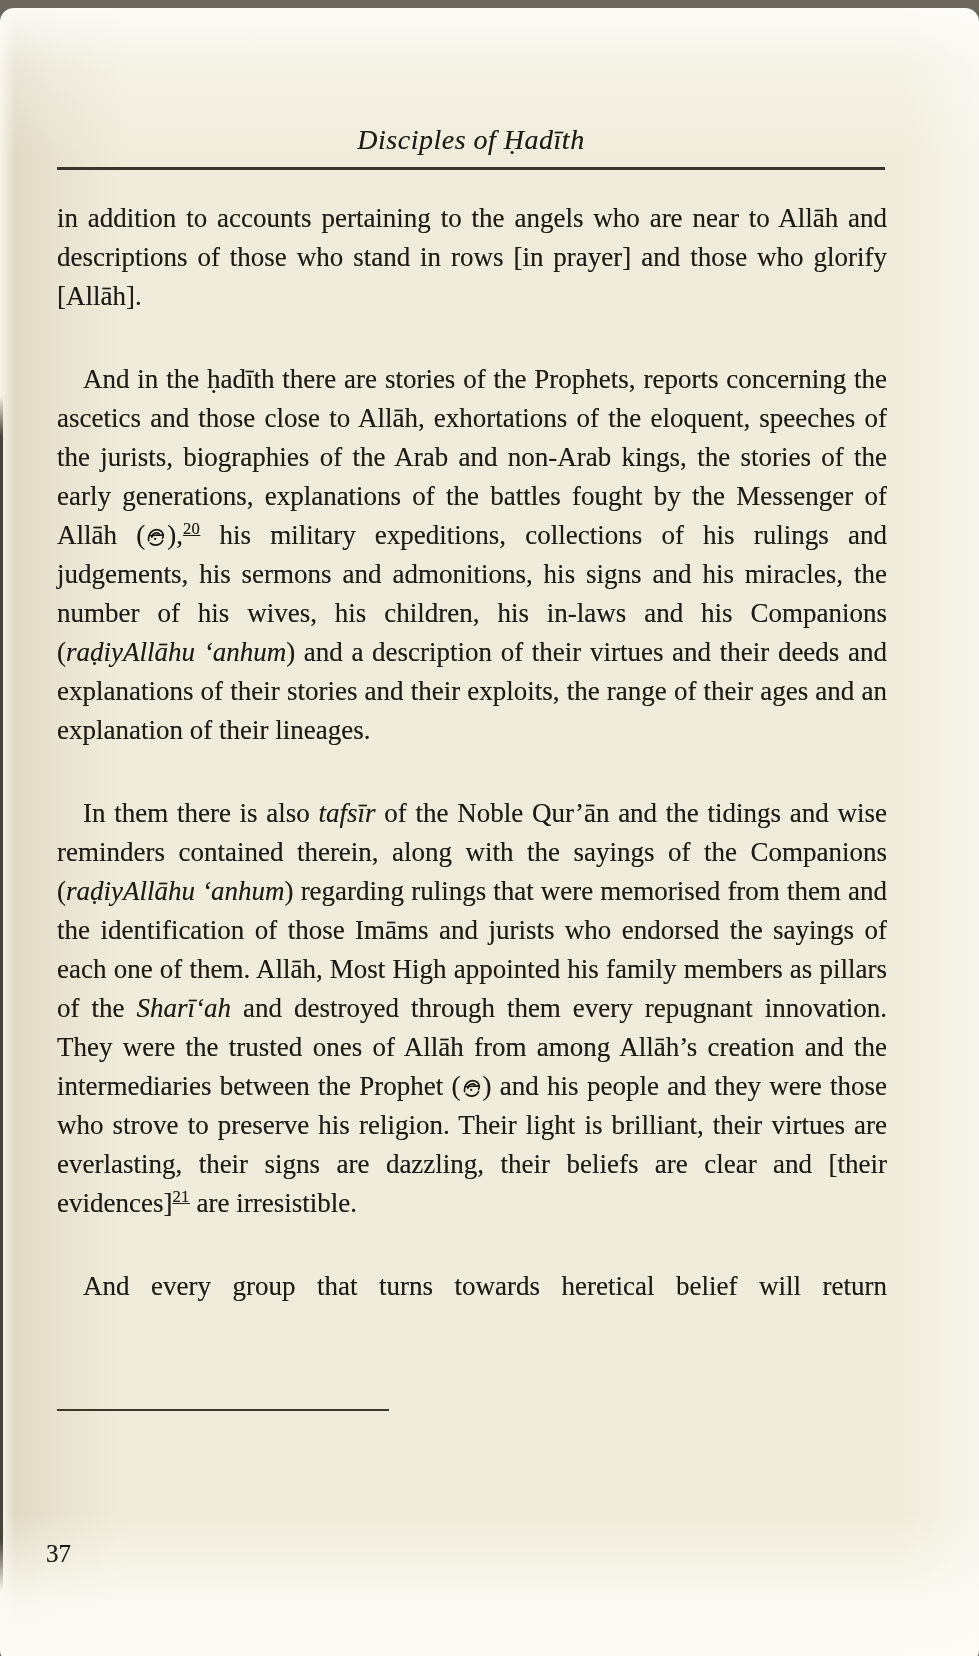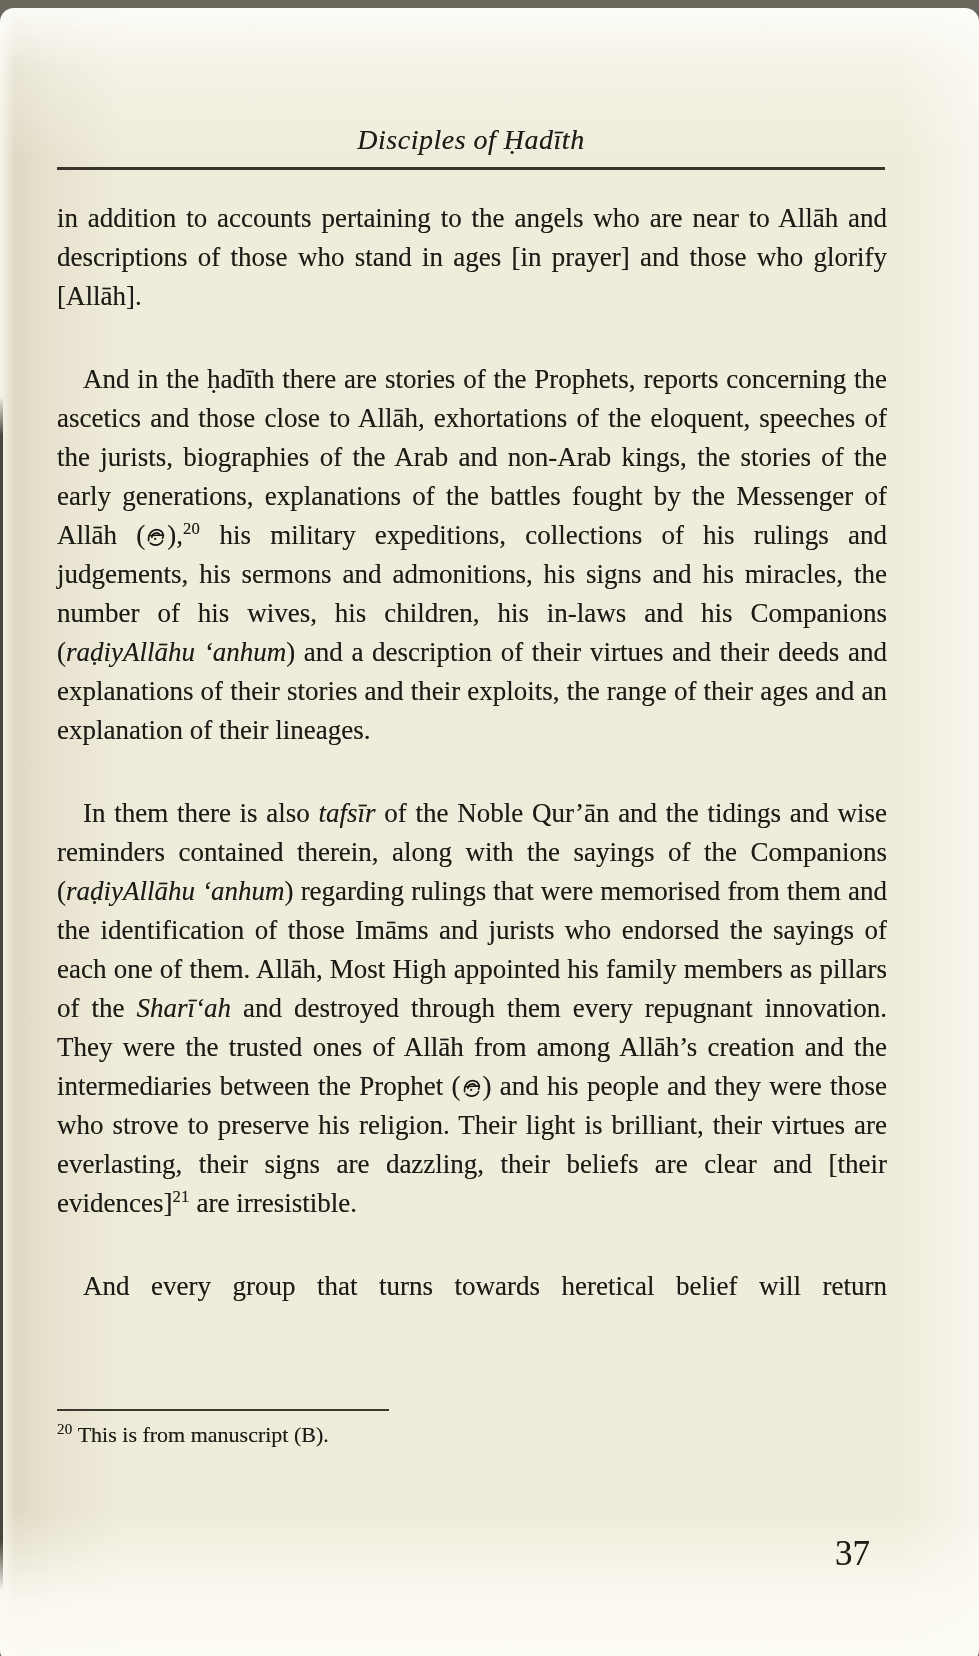--- a/index.html
+++ b/index.html
@@ -31,49 +31,49 @@
   }
   .head-rule{position:absolute;left:57px;top:159px;width:828px;height:3px;background:#38362c;}
   .body-text{
     position:absolute;left:57px;top:191px;width:830px;
     font-size:27px;line-height:39px;text-align:justify;
   }
   .para{margin:0;}
   .para.indented{text-indent:26px;margin-top:44px;}
   .para.fill{text-align-last:justify;}
   .body-text i, .footnotes i{}
-  sup{font-size:.62em;line-height:0;vertical-align:super;letter-spacing:.3px;}
+  sup{font-size:.62em;line-height:0;vertical-align:super;letter-spacing:.3px;text-decoration:underline;}
   .saw{width:22px;height:23px;vertical-align:-4px;color:#15140f;}
   .fn-rule{position:absolute;left:57px;top:1401px;width:332px;height:2px;background:#3a382e;}
   .footnotes{
     position:absolute;left:57px;top:1411px;width:830px;
     font-size:22px;line-height:31px;text-align:left;
   }
   .footnote{margin:0;}
   .footnote sup{font-size:.68em;}
   .folio{
-    position:absolute;left:40px;top:1530px;width:830px;
-    text-align:right;font-size:35px;line-height:32px;
+    position:absolute;left:46px;top:1530px;width:830px;
+    text-align:left;font-size:25px;line-height:32px;
   }
 </style>
 </head>
 <body>
 
 <div class="page">
 
   <div class="edge-line"></div>
 
   <header class="running-head">
     <span>Disciples of Ḥadīth</span>
   </header>
 
   <div class="head-rule"></div>
 
   <main class="body-text">
-      <p class="para">in addition to accounts pertaining to the angels who are near to Allāh and descriptions of those who stand in ages [in prayer] and those who glorify [Allāh].</p>
+      <p class="para">in addition to accounts pertaining to the angels who are near to Allāh and descriptions of those who stand in rows [in prayer] and those who glorify [Allāh].</p>
       <p class="para indented">And in the ḥadīth there are stories of the Prophets, reports concerning the ascetics and those close to Allāh, exhortations of the eloquent, speeches of the jurists, biographies of the Arab and non-Arab kings, the stories of the early generations, explanations of the battles fought by the Messenger of Allāh (<svg class="saw" viewBox="0 0 26 28" aria-hidden="true">
           <g fill="none" stroke="currentColor" stroke-width="2" stroke-linecap="round">
             <path d="M4 19C3 10 10 4 16 6c5 1 7 6 5 10"></path>
             <path d="M6 22c5 4 13 3 15-3"></path>
             <path d="M8 15c0-5 6-7 9-4"></path>
             <path d="M5 13c4-1 12 0 17-1"></path>
           </g>
           <circle cx="12" cy="17" r="1.4" fill="currentColor"></circle>
         </svg>),<sup>20</sup> his military expeditions, collections of his rulings and judgements, his sermons and admonitions, his signs and his miracles, the number of his wives, his children, his in-laws and his Companions (<i>raḍiyAllāhu ‘anhum</i>) and a description of their virtues and their deeds and explanations of their stories and their exploits, the range of their ages and an explanation of their lineages.</p>
       <p class="para indented">In them there is also <i>tafsīr</i> of the Noble Qur’ān and the tidings and wise reminders contained therein, along with the sayings of the Companions (<i>raḍiyAllāhu ‘anhum</i>) regarding rulings that were memorised from them and the identification of those Imāms and jurists who endorsed the sayings of each one of them. Allāh, Most High appointed his family members as pillars of the <i>Sharī‘ah</i> and destroyed through them every repugnant innovation. They were the trusted ones of Allāh from among Allāh’s creation and the intermediaries between the Prophet (<svg class="saw" viewBox="0 0 26 28" aria-hidden="true">
@@ -84,18 +84,17 @@
             <path d="M5 13c4-1 12 0 17-1"></path>
           </g>
           <circle cx="12" cy="17" r="1.4" fill="currentColor"></circle>
         </svg>) and his people and they were those who strove to preserve his religion. Their light is brilliant, their virtues are everlasting, their signs are dazzling, their beliefs are clear and [their evidences]<sup>21</sup> are irresistible.</p>
       <p class="para indented fill">And every group that turns towards heretical belief will return</p>
     </main>
 
   <div class="fn-rule"></div>
 
   <section class="footnotes">
-      <div class="footnote"><sup>20</sup> <span>This is from manuscript (B).</span></div>
     </section>
 
   <div class="folio">37</div>
 
 </div>
 
 </body></html>

